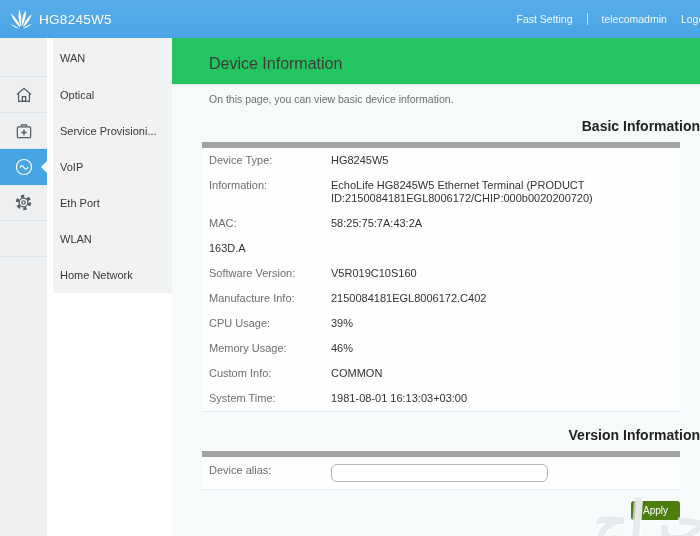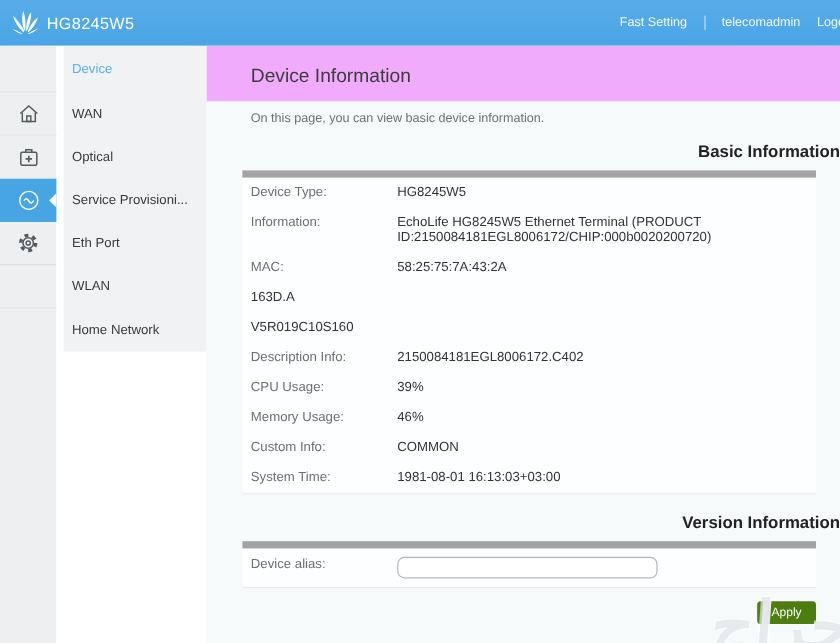--- a/index.html
+++ b/index.html
@@ -55,21 +55,21 @@
   .menu-item {
     height:36px; display:flex; align-items:center; padding-left:7px;
     font-size:11px; color:#3a3a3a; cursor:pointer; white-space:nowrap;
     overflow:hidden;
   }
   .menu-item:first-child { height:39px; }
   .menu-item.selected { color:#56b1e9; }
 
   
   .main { flex:1; background:#f7fafb; position:relative; overflow:hidden; }
-  .page-title-wrap { padding:17px 0 11px 37px; border-bottom:1px solid #e3e9ec; background:#f0abfc; }
+  .page-title-wrap { padding:17px 0 11px 37px; border-bottom:1px solid #e3e9ec; background:#22c55e; }
   .page-title { font-size:16px; color:#3c3c3c; }
   .hint { padding:8px 37px 7px; font-size:10.5px; color:#6f6f6f; }
   .section-heading { margin:6px 0 8px 37px; font-size:14px; font-weight:bold; color:#222222;text-align:right; }
   .section-heading.ext { margin-top:15px; }
 
   .card {
     margin:0 20px 0 30px; background:#fdfeff;
     border-top:6px solid #a3a3a3; border-bottom:1px solid #e9edef;
   }
   .trow { display:flex; padding:6px 0 6px 7px; }
@@ -162,24 +162,24 @@
       </svg>
     </div>
 
     <div class="rail-cell tail"></div>
   </div>
 
   <div class="rail-gap"></div>
 
   <div class="menu-col">
     <div class="menu-panel" id="menu-panel">
-        <div class="menu-item selected">Device</div>
         <div class="menu-item">WAN</div>
         <div class="menu-item">Optical</div>
         <div class="menu-item">Service Provisioni...</div>
+        <div class="menu-item">VoIP</div>
         <div class="menu-item">Eth Port</div>
         <div class="menu-item">WLAN</div>
         <div class="menu-item">Home Network</div>
       </div>
   </div>
 
   <div class="main">
     <div class="page-title-wrap">
       <div class="page-title">Device Information</div>
     </div>
@@ -196,24 +196,25 @@
           <span class="tvalue wrap">EchoLife HG8245W5 Ethernet Terminal (PRODUCT ID:2150084181EGL8006172/CHIP:000b0020200720)</span>
         </div>
         <div class="trow">
           <span class="tlabel">MAC:</span>
           <span class="tvalue">58:25:75:7A:43:2A</span>
         </div>
         <div class="trow">
           <span class="tvalue">163D.A</span>
         </div>
         <div class="trow">
+          <span class="tlabel">Software Version:</span>
           <span class="tvalue">V5R019C10S160</span>
         </div>
         <div class="trow">
-          <span class="tlabel">Description Info:</span>
+          <span class="tlabel">Manufacture Info:</span>
           <span class="tvalue">2150084181EGL8006172.C402</span>
         </div>
         <div class="trow">
           <span class="tlabel">CPU Usage:</span>
           <span class="tvalue">39%</span>
         </div>
         <div class="trow">
           <span class="tlabel">Memory Usage:</span>
           <span class="tvalue">46%</span>
         </div>

